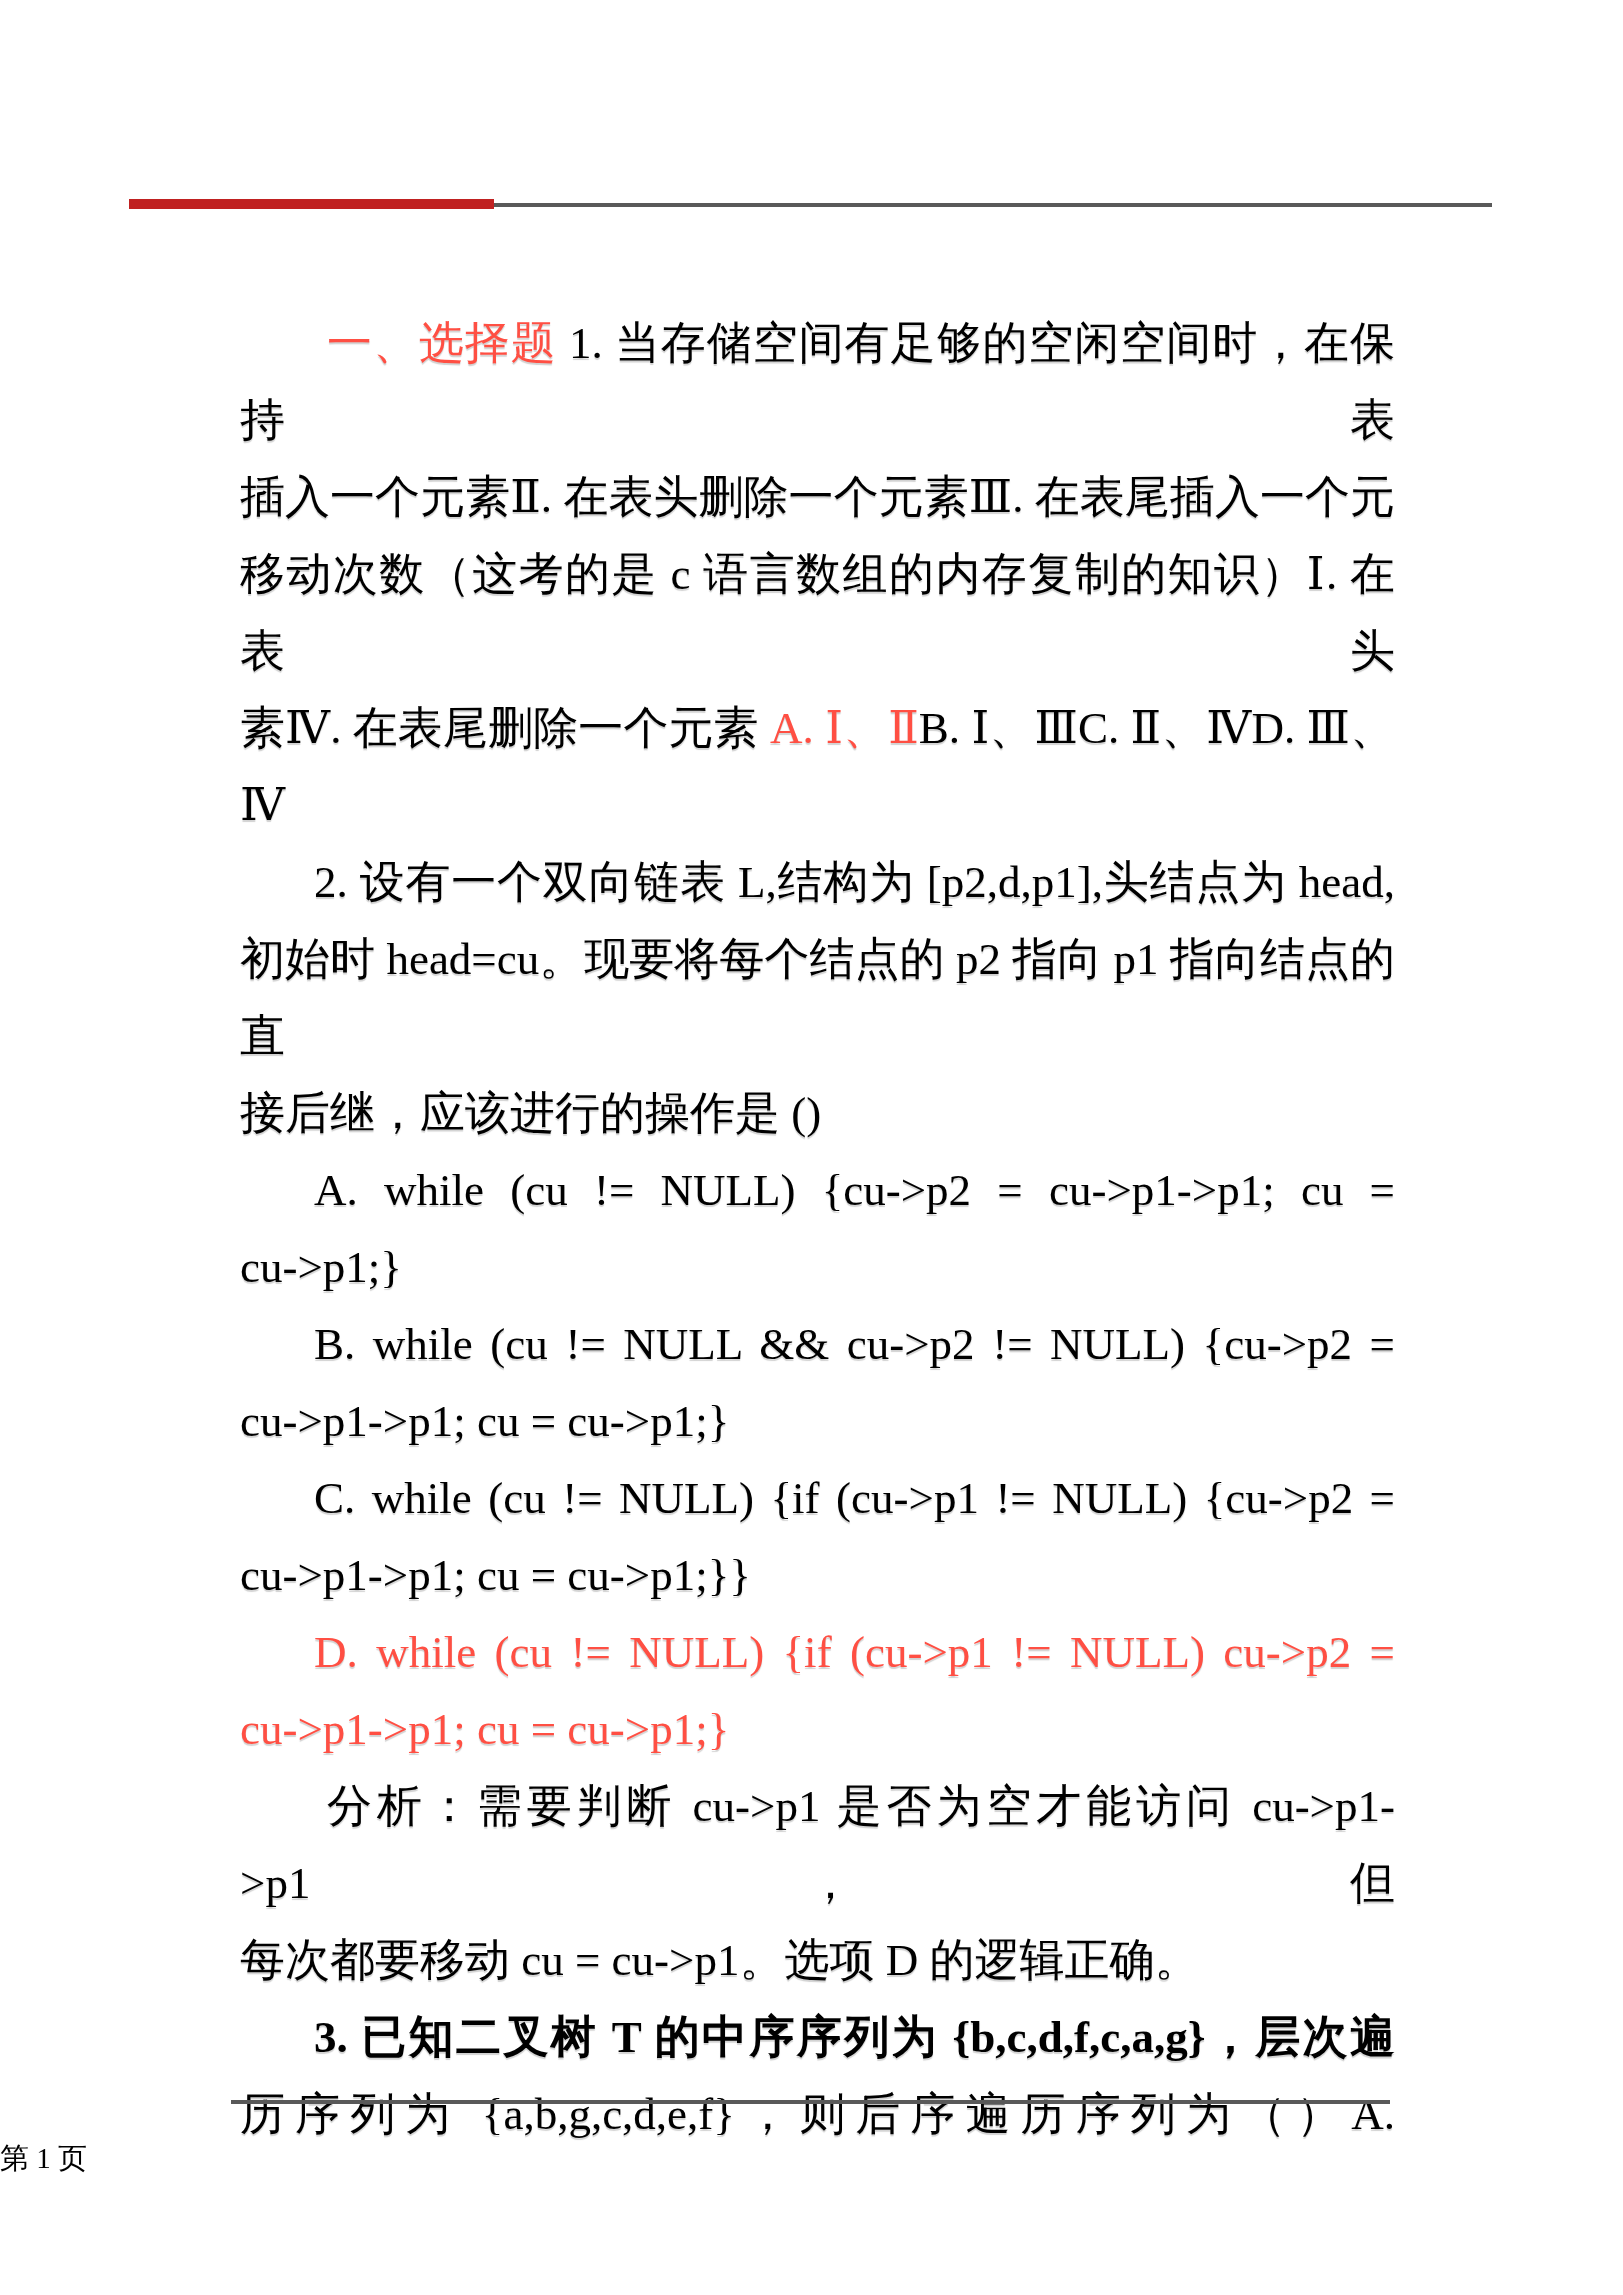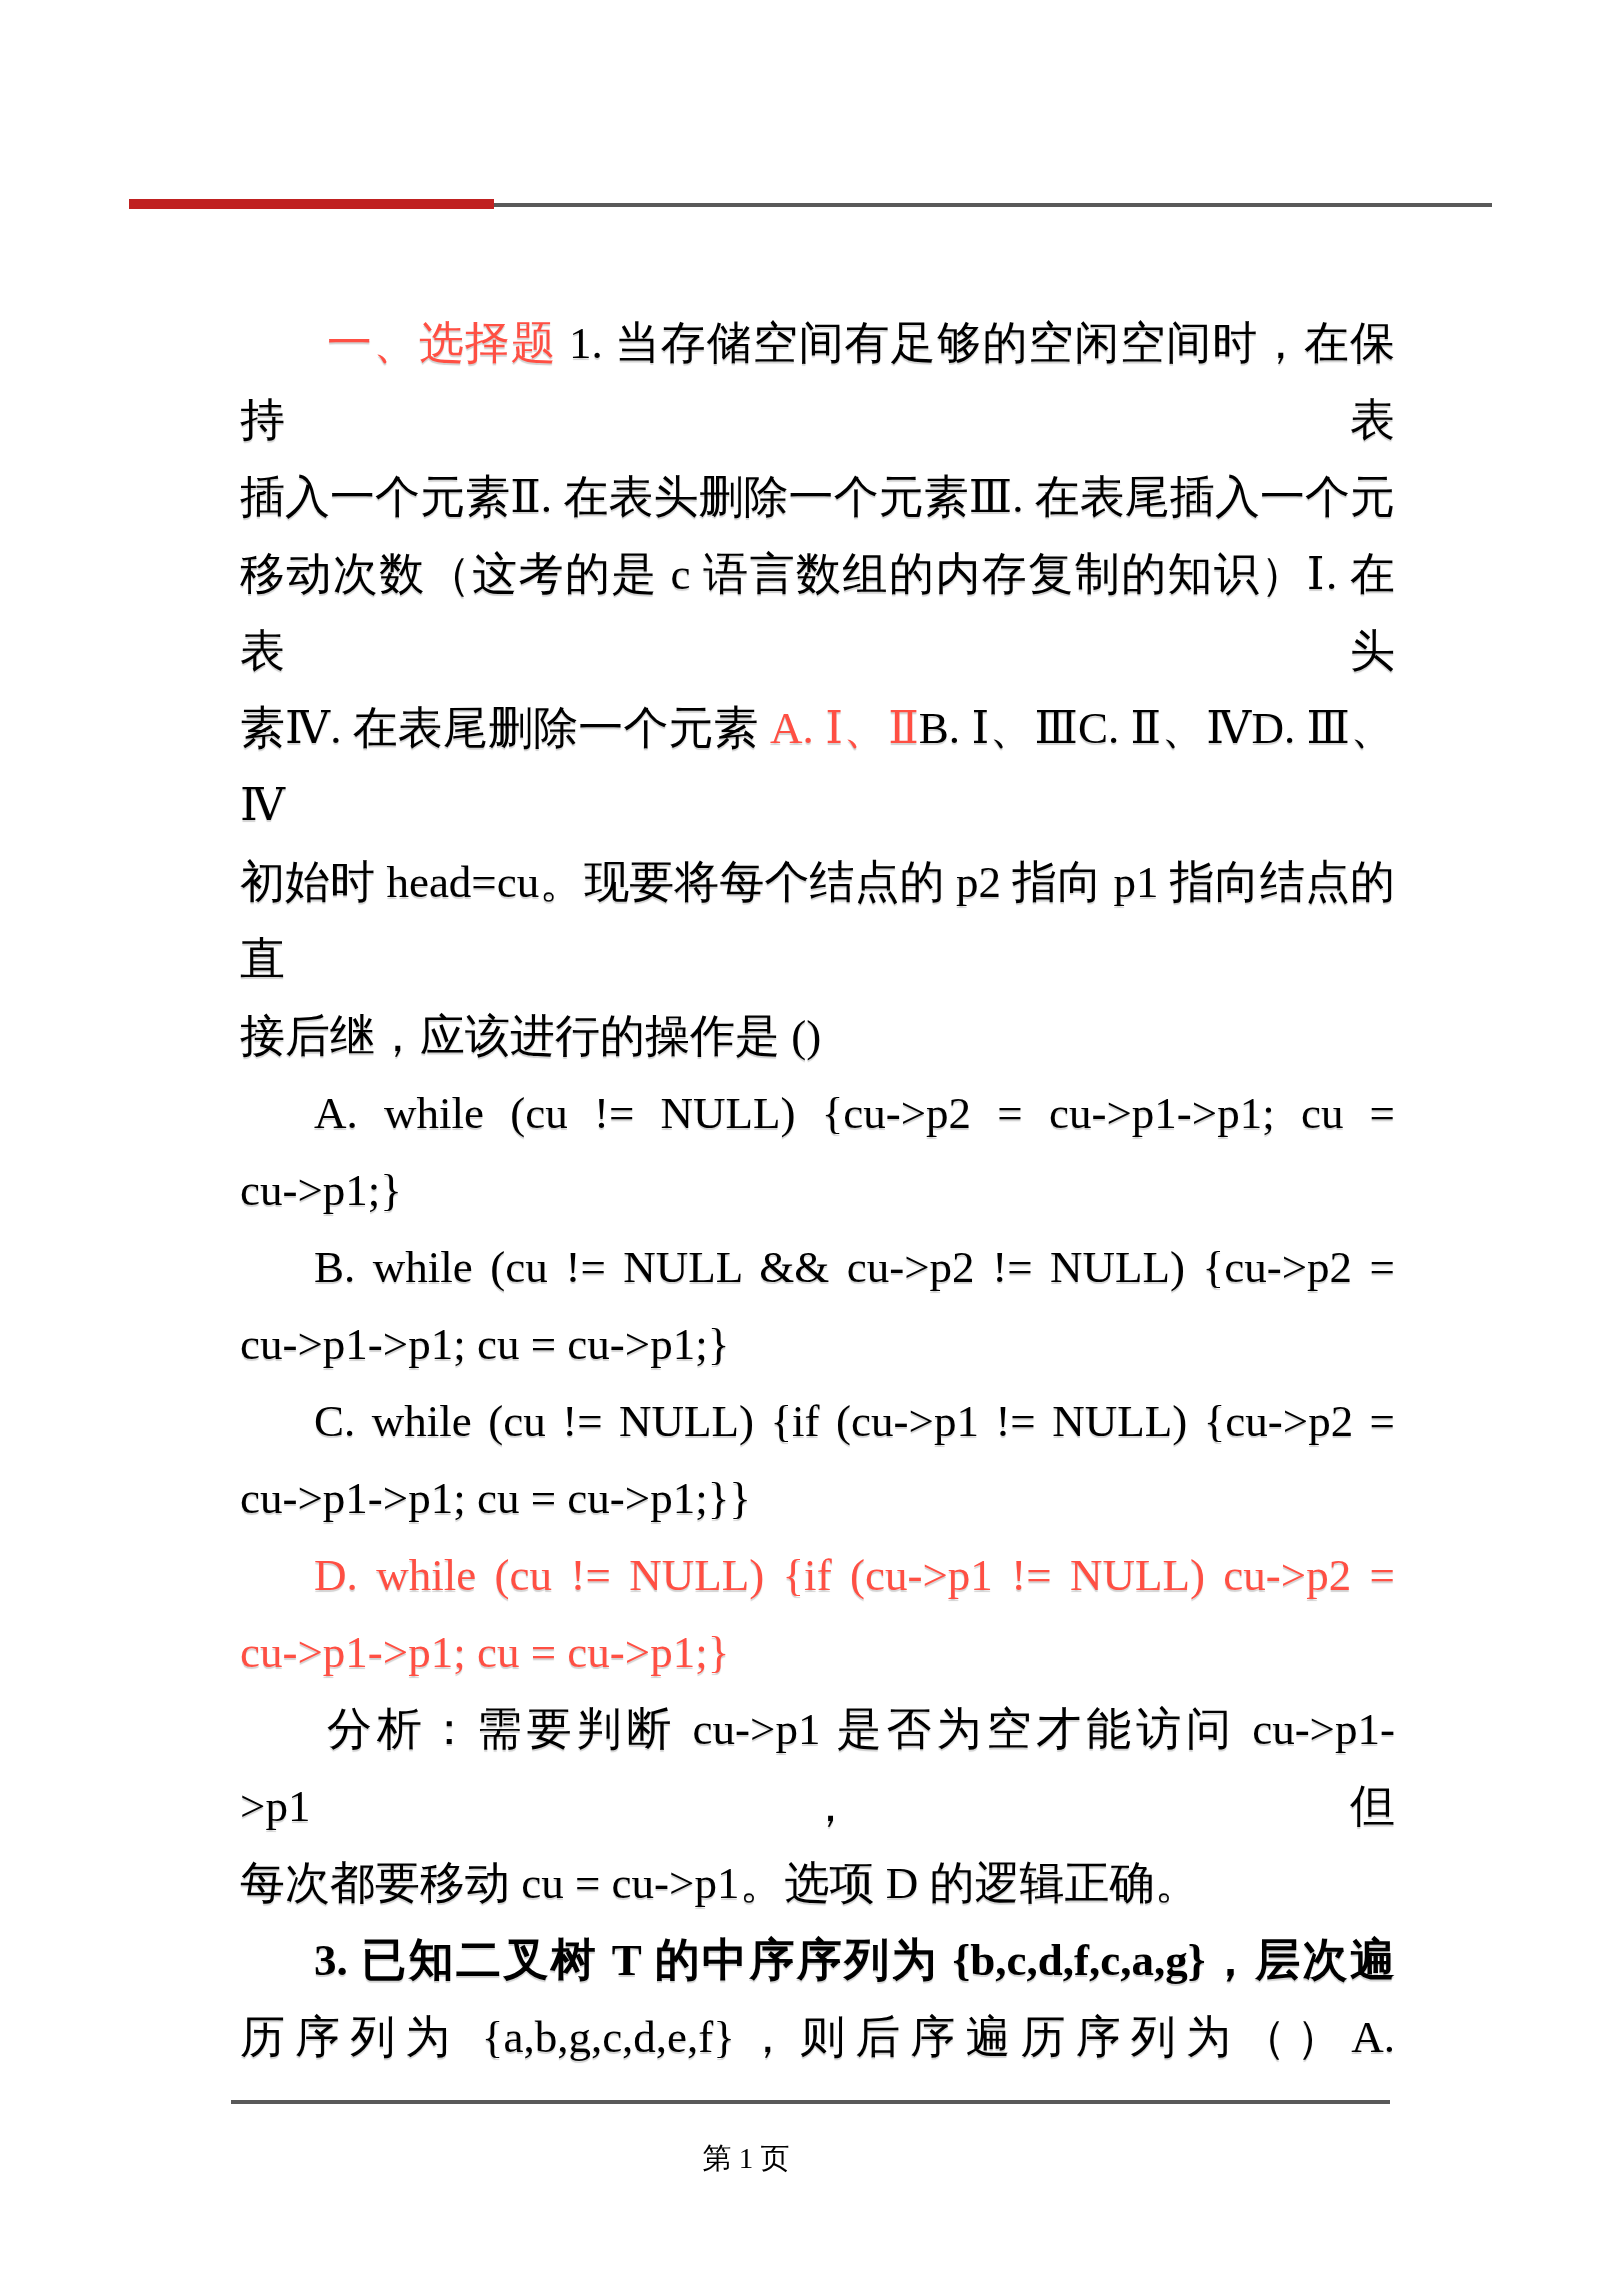--- a/index.html
+++ b/index.html
@@ -60,39 +60,39 @@
     text-align: justify;
     text-align-last: justify;
   }
   .seg-red { color: var(--red-text, #ff4f43); }
   .seg-black { color: #000000; }
   .footer {
     position: absolute;
     left: 0;
     top: 2140px;
     width: 100%;
-    text-align: center;
     font-size: 29px;
     line-height: 36px;
     color: #000000;
   }
 </style>
 </head>
 <body>
 
 <div class="page">
   <div class="rule-red" style="background: rgb(192, 33, 33);"></div>
   <div class="rule-gray" style="background: rgb(89, 89, 89);"></div>
 
   <div class="content" id="content">
       <div class="line justify" style="text-indent: 87px;"><span class="seg-red">一、选择题 </span><span class="seg-black">1. 当存储空间有足够的空闲空间时，在保持表</span></div>
       <div class="line justify"><span class="seg-black">插入一个元素Ⅱ. 在表头删除一个元素Ⅲ. 在表尾插入一个元</span></div>
       <div class="line justify"><span class="seg-black">移动次数（这考的是 c 语言数组的内存复制的知识）Ⅰ. 在表头</span></div>
       <div class="line justify"><span class="seg-black">素Ⅳ. 在表尾删除一个元素 </span><span class="seg-red">A. Ⅰ、Ⅱ</span><span class="seg-black">B. Ⅰ、ⅢC. Ⅱ、ⅣD. Ⅲ、</span></div>
       <div class="line"><span class="seg-black">Ⅳ</span></div>
+      <div class="line justify" style="text-indent: 74px;"><span class="seg-black">2. 设有一个双向链表 L,结构为 [p2,d,p1],头结点为 head,</span></div>
       <div class="line justify"><span class="seg-black">初始时 head=cu。现要将每个结点的 p2 指向 p1 指向结点的直</span></div>
       <div class="line"><span class="seg-black">接后继，应该进行的操作是 ()</span></div>
       <div class="line justify" style="text-indent: 74px;"><span class="seg-black">A. while (cu != NULL) {cu-&gt;p2 = cu-&gt;p1-&gt;p1; cu =</span></div>
       <div class="line"><span class="seg-black">cu-&gt;p1;}</span></div>
       <div class="line justify" style="text-indent: 74px;"><span class="seg-black">B. while (cu != NULL &amp;&amp; cu-&gt;p2 != NULL) {cu-&gt;p2 =</span></div>
       <div class="line"><span class="seg-black">cu-&gt;p1-&gt;p1; cu = cu-&gt;p1;}</span></div>
       <div class="line justify" style="text-indent: 74px;"><span class="seg-black">C. while (cu != NULL) {if (cu-&gt;p1 != NULL) {cu-&gt;p2 =</span></div>
       <div class="line"><span class="seg-black">cu-&gt;p1-&gt;p1; cu = cu-&gt;p1;}}</span></div>
       <div class="line justify" style="text-indent: 74px;"><span class="seg-red">D. while (cu != NULL) {if (cu-&gt;p1 != NULL) cu-&gt;p2 =</span></div>
       <div class="line"><span class="seg-red">cu-&gt;p1-&gt;p1; cu = cu-&gt;p1;}</span></div>

